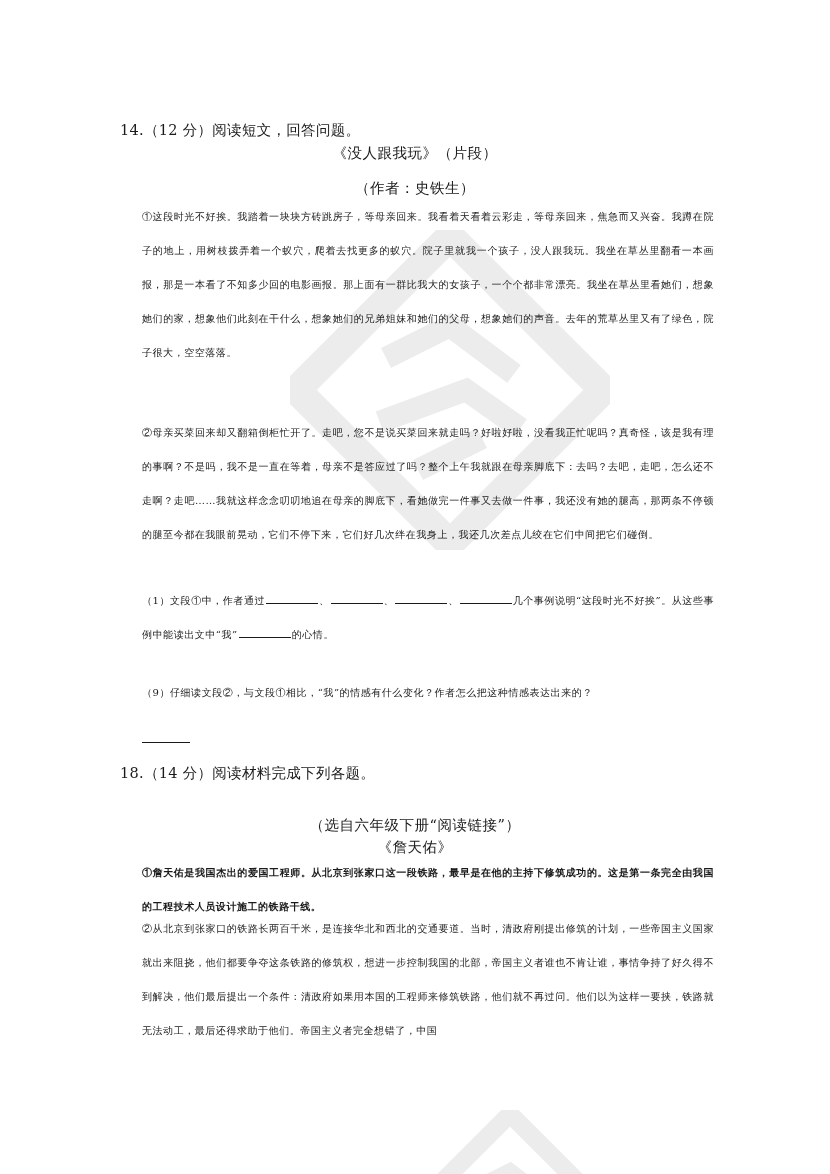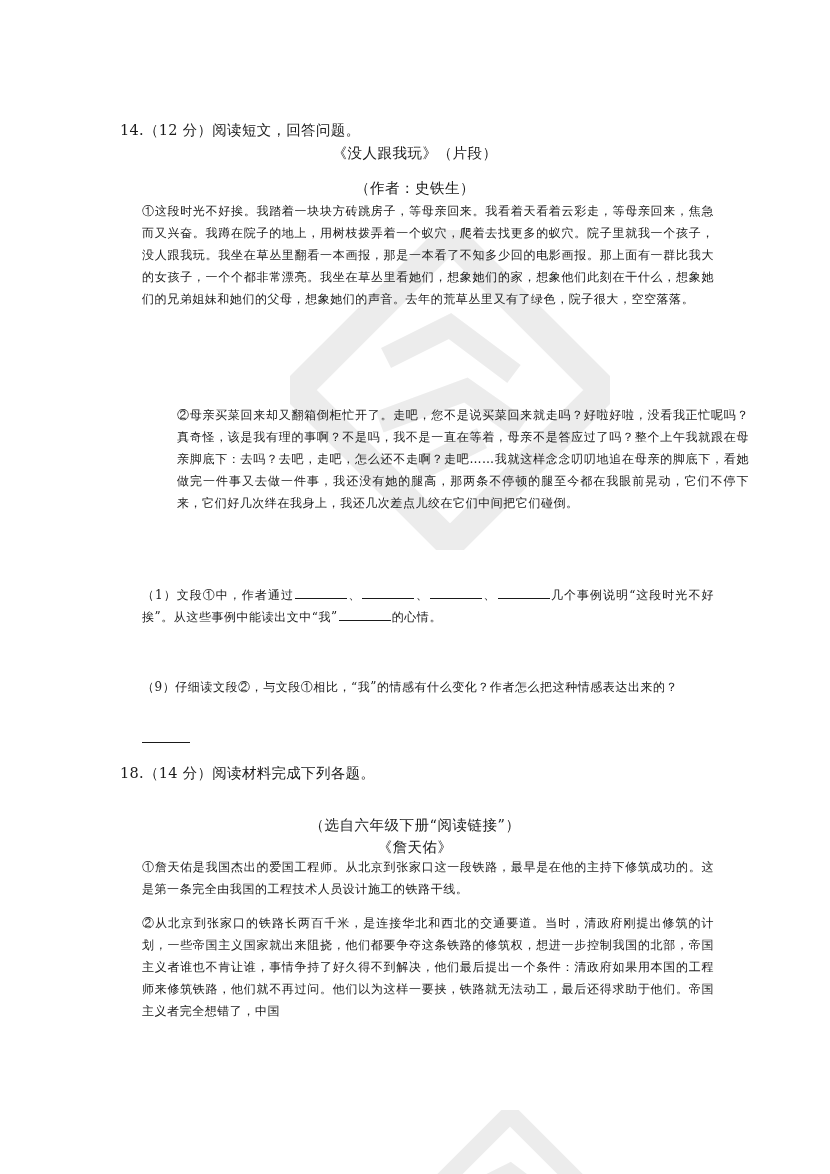--- a/index.html
+++ b/index.html
@@ -42,22 +42,22 @@
       width: 590px;
       text-align: center;
       font-size: 14.5px;
       line-height: 22px;
       letter-spacing: 0.5px;
     }
     .para {
       position: absolute;
       left: 22px;
       width: 572px;
-      font-size: 12px;
-      line-height: 22px;
+      font-size: 10px;
+      line-height: 34px;
       text-align: justify;
       text-align-last: left;
       letter-spacing: 0.55px;
     }
     .blank {
       display: inline-block;
       width: 52px;
       border-bottom: 1.2px solid #1a1a1a;
       height: 14px;
       vertical-align: baseline;
@@ -82,30 +82,30 @@
   <path d="M30 40 L50 30 L70 45 M28 60 L55 50 L72 62" stroke="#000" stroke-width="7" fill="none"></path>
 </svg>
 
 <div class="page">
 
   <div class="q-header" style="top:17px;">14.（12 分）阅读短文，回答问题。</div>
   <div class="center-line" style="top:40px;">《没人跟我玩》（片段）</div>
   <div class="center-line" style="top:75px;">（作者：史铁生）</div>
 
   <div class="para" style="top:98px;">①这段时光不好挨。我踏着一块块方砖跳房子，等母亲回来。我看着天看着云彩走，等母亲回来，焦急而又兴奋。我蹲在院子的地上，用树枝拨弄着一个蚁穴，爬着去找更多的蚁穴。院子里就我一个孩子，没人跟我玩。我坐在草丛里翻看一本画报，那是一本看了不知多少回的电影画报。那上面有一群比我大的女孩子，一个个都非常漂亮。我坐在草丛里看她们，想象她们的家，想象他们此刻在干什么，想象她们的兄弟姐妹和她们的父母，想象她们的声音。去年的荒草丛里又有了绿色，院子很大，空空落落。</div>
-  <div class="para" style="top:302px;margin-left:35px;">②母亲买菜回来却又翻箱倒柜忙开了。走吧，您不是说买菜回来就走吗？好啦好啦，没看我正忙呢吗？真奇怪，该是我有理的事啊？不是吗，我不是一直在等着，母亲不是答应过了吗？整个上午我就跟在母亲脚底下：去吗？去吧，走吧，怎么还不走啊？走吧……我就这样念念叨叨地追在母亲的脚底下，看她做完一件事又去做一件事，我还没有她的腿高，那两条不停顿的腿至今都在我眼前晃动，它们不停下来，它们好几次绊在我身上，我还几次差点儿绞在它们中间把它们碰倒。</div>
+  <div class="para" style="top:314px;">②母亲买菜回来却又翻箱倒柜忙开了。走吧，您不是说买菜回来就走吗？好啦好啦，没看我正忙呢吗？真奇怪，该是我有理的事啊？不是吗，我不是一直在等着，母亲不是答应过了吗？整个上午我就跟在母亲脚底下：去吗？去吧，走吧，怎么还不走啊？走吧……我就这样念念叨叨地追在母亲的脚底下，看她做完一件事又去做一件事，我还没有她的腿高，那两条不停顿的腿至今都在我眼前晃动，它们不停下来，它们好几次绊在我身上，我还几次差点儿绞在它们中间把它们碰倒。</div>
 
   <div class="para" style="top:482px;">
     <span>（1）文段①中，作者通过</span><span class="blank"></span><span>、</span><span class="blank"></span><span>、</span><span class="blank"></span><span>、</span><span class="blank"></span><span>几个事例说明“这段时光不好挨”。从这些事例中能读出文中“我”</span><span class="blank"></span><span>的心情。</span>
   </div>
 
   <div class="para" style="top:574px;">（9）仔细读文段②，与文段①相比，“我”的情感有什么变化？作者怎么把这种情感表达出来的？</div>
 
   <div class="answer-line" style="top:640px;"></div>
 
   <div class="q-header" style="top:660px;">18.（14 分）阅读材料完成下列各题。</div>
   <div class="center-line" style="top:734px;text-align:center;">《詹天佑》</div>
   <div class="center-line" style="top:712px;">（选自六年级下册“阅读链接”）</div>
 
-  <div class="para" style="top:754px;">①詹天佑是我国杰出的爱国工程师。从北京到张家口这一段铁路，最早是在他的主持下修筑成功的。这是第一条完全由我国的工程技术人员设计施工的铁路干线。</div>
+  <div class="para" style="top:754px;font-weight:bold;">①詹天佑是我国杰出的爱国工程师。从北京到张家口这一段铁路，最早是在他的主持下修筑成功的。这是第一条完全由我国的工程技术人员设计施工的铁路干线。</div>
   <div class="para" style="top:810px;">②从北京到张家口的铁路长两百千米，是连接华北和西北的交通要道。当时，清政府刚提出修筑的计划，一些帝国主义国家就出来阻挠，他们都要争夺这条铁路的修筑权，想进一步控制我国的北部，帝国主义者谁也不肯让谁，事情争持了好久得不到解决，他们最后提出一个条件：清政府如果用本国的工程师来修筑铁路，他们就不再过问。他们以为这样一要挟，铁路就无法动工，最后还得求助于他们。帝国主义者完全想错了，中国</div>
 
 </div>
 
 </body></html>

